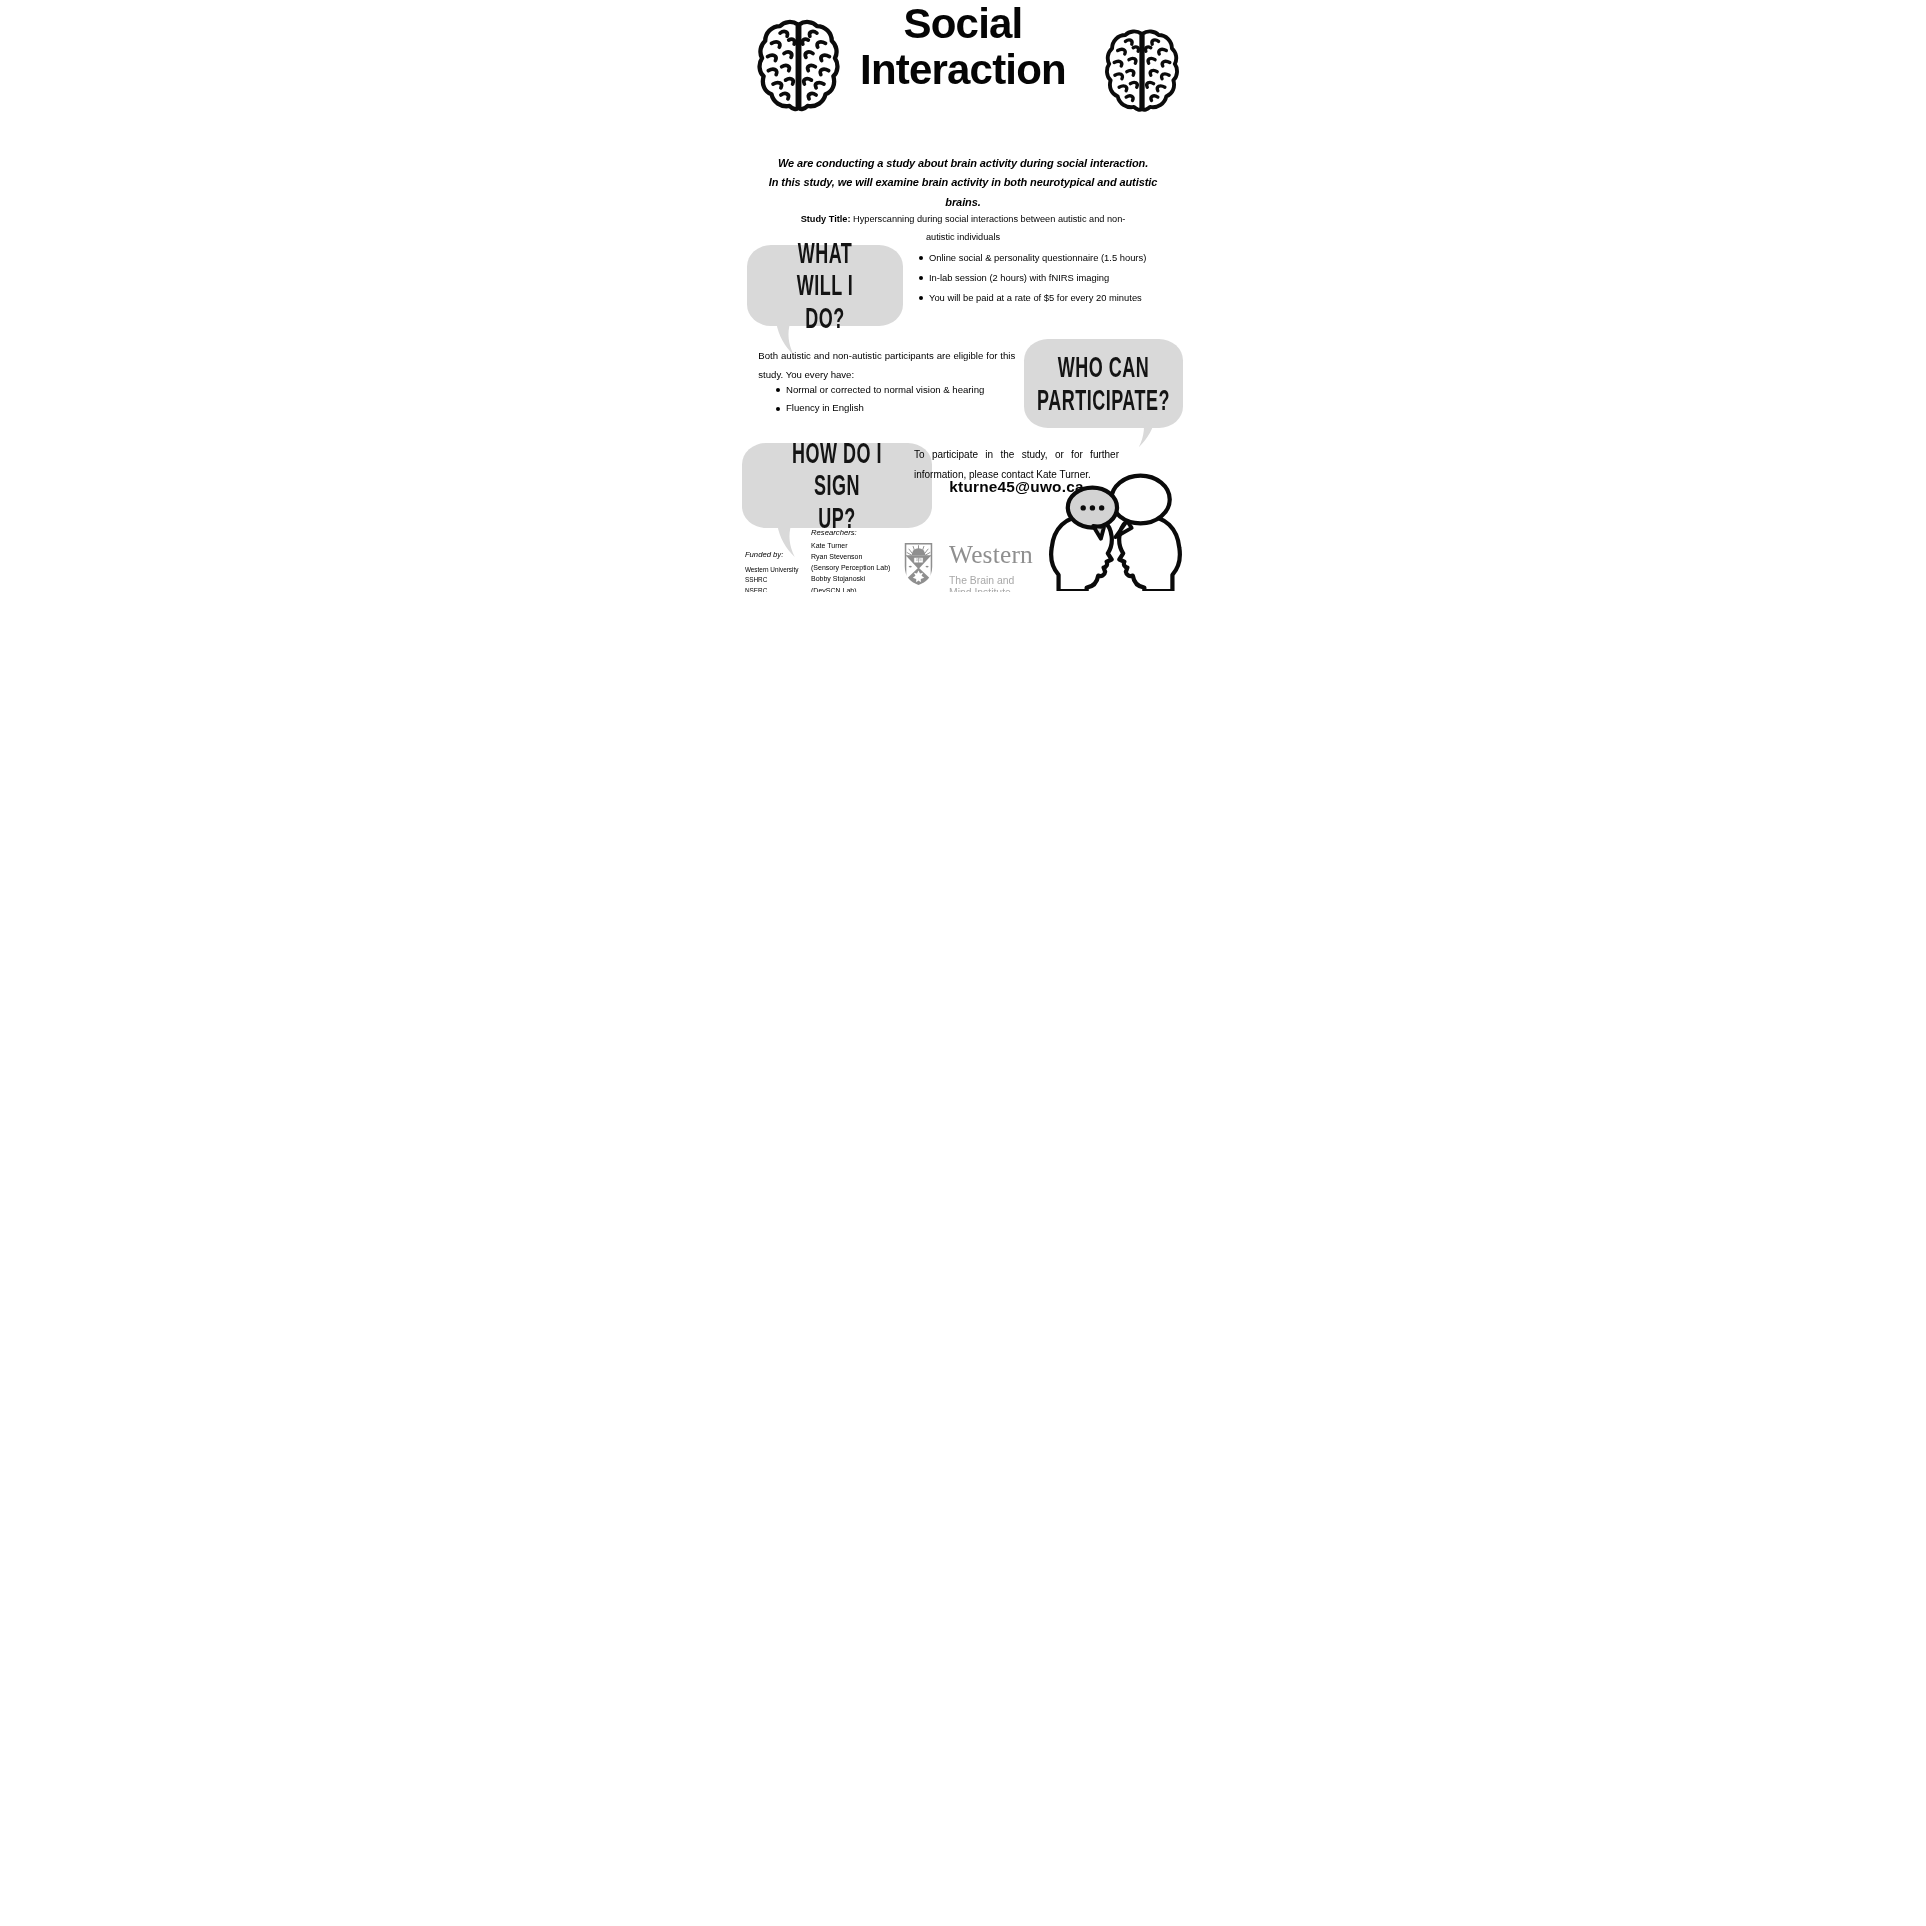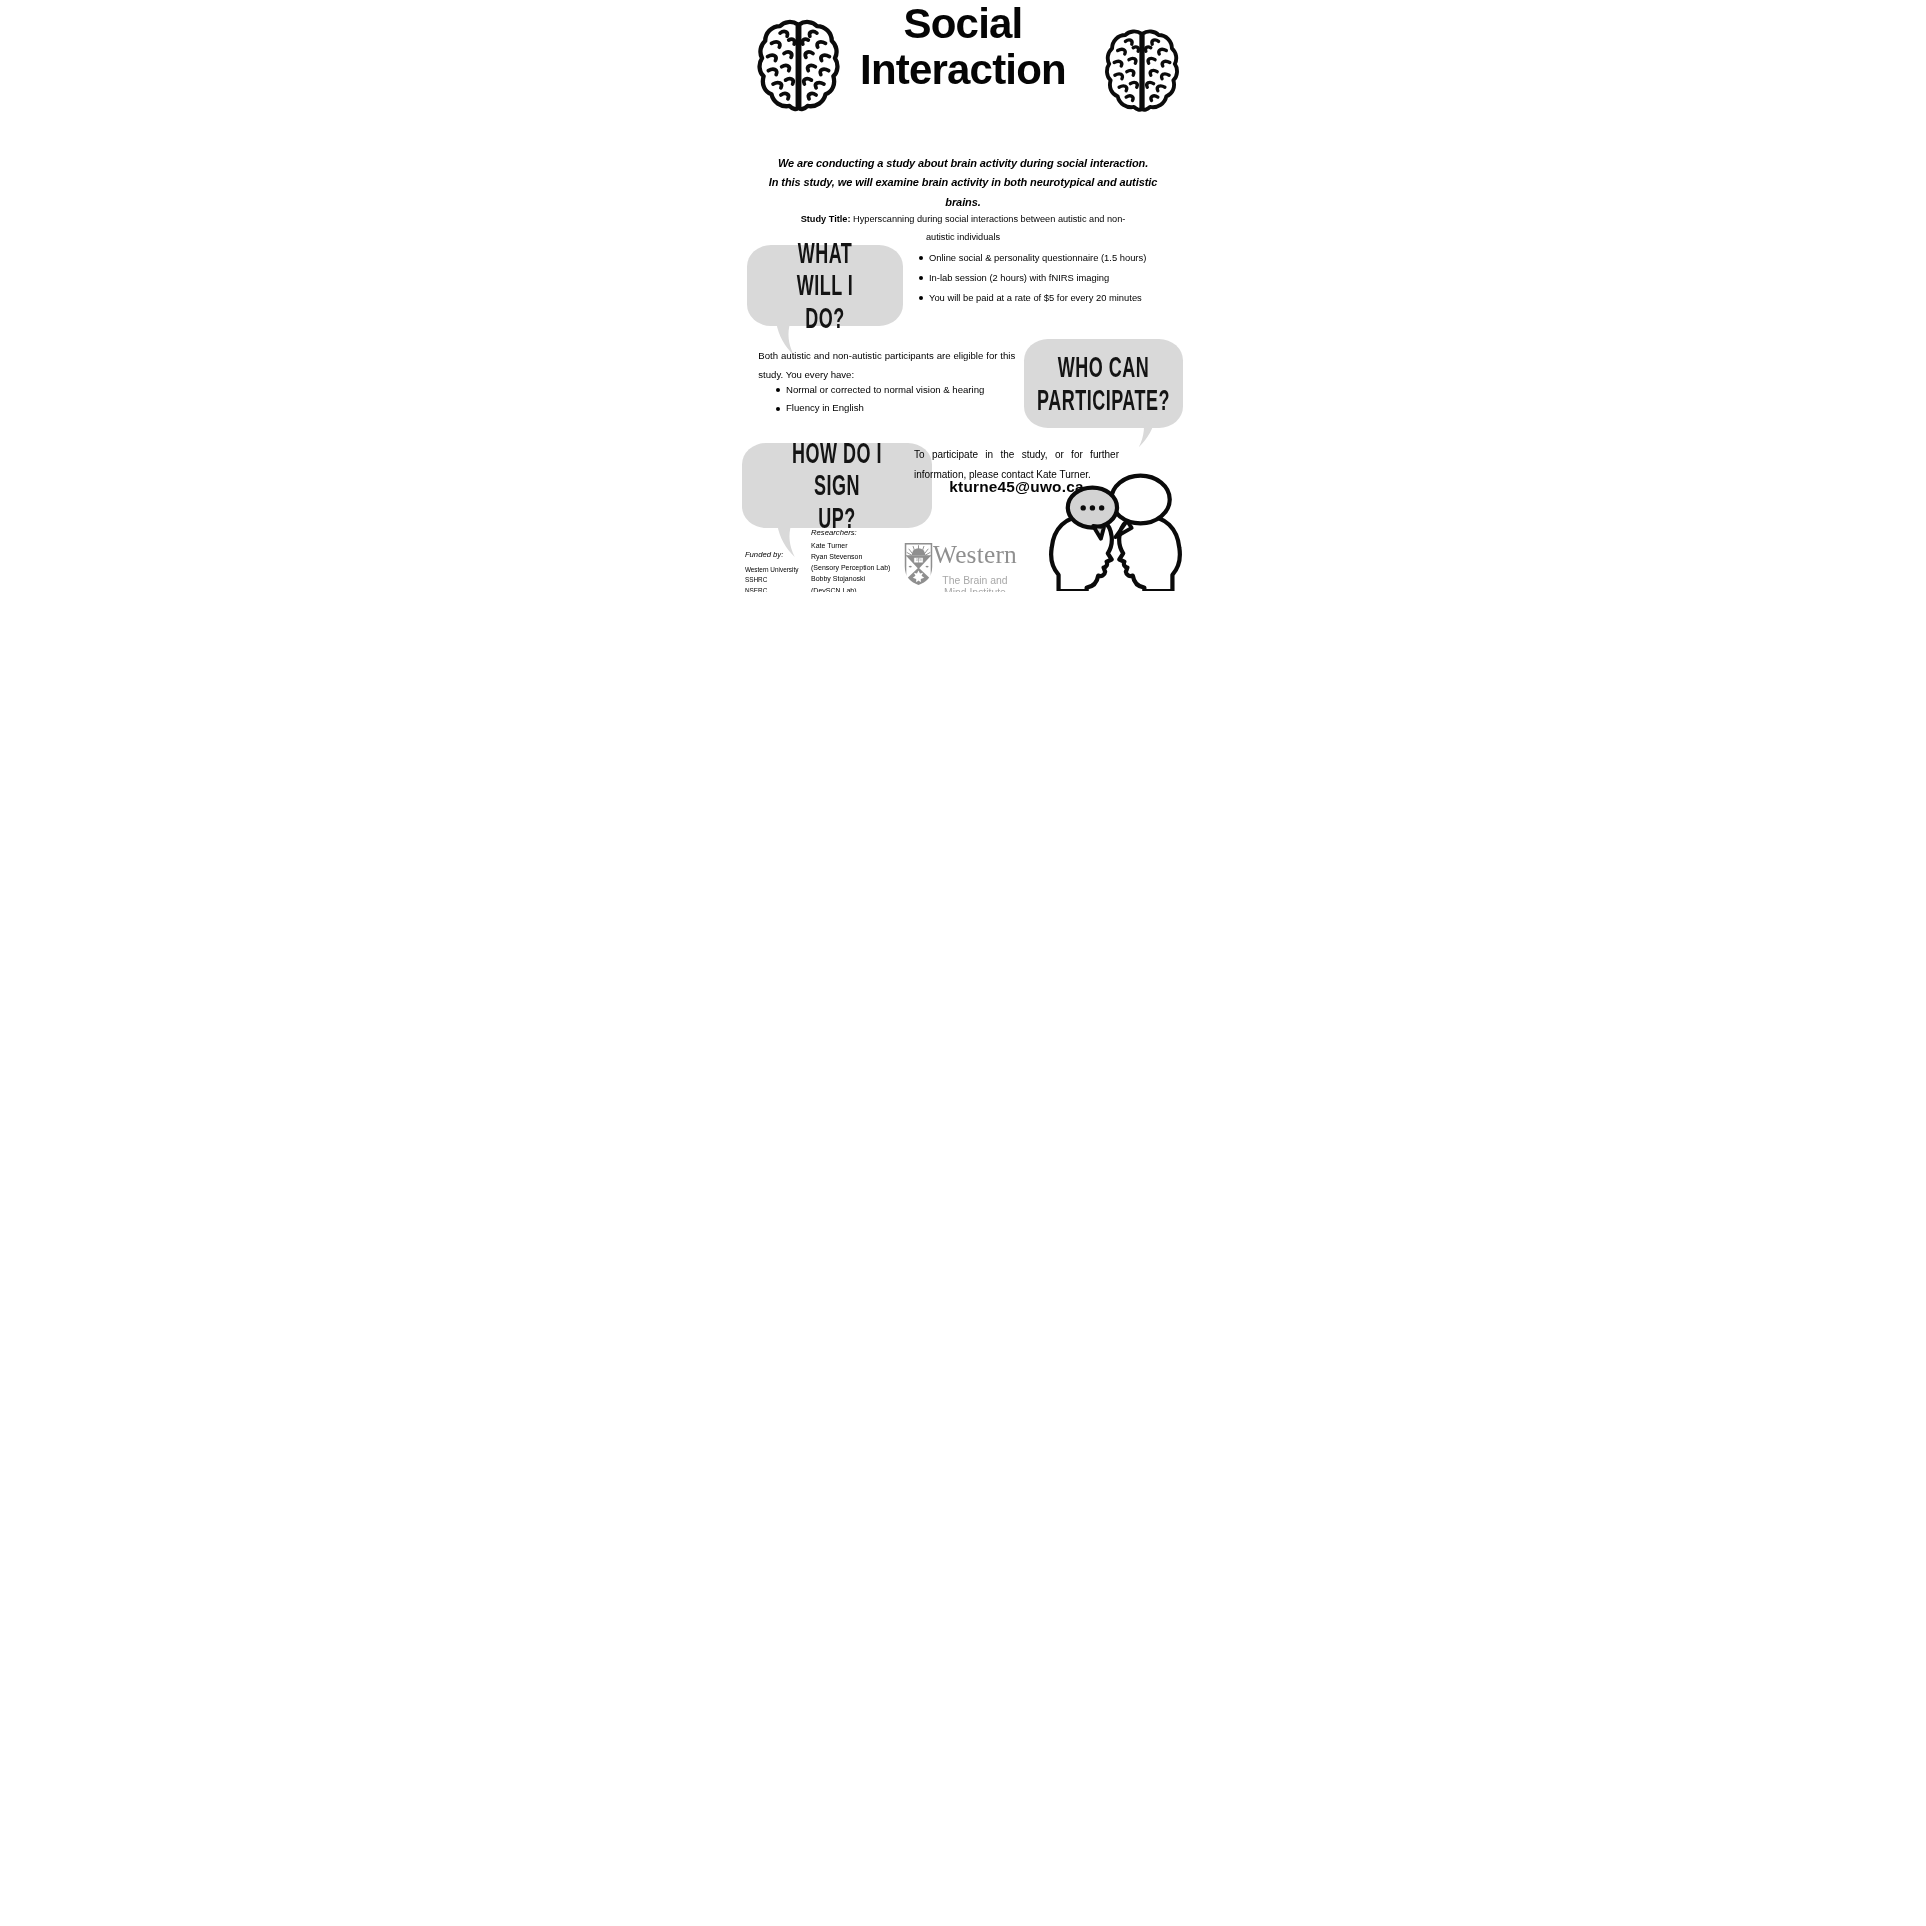--- a/index.html
+++ b/index.html
@@ -53,21 +53,21 @@
   .how-par{left:173px;top:445px;width:205px;font-size:10px;line-height:1.95;
            text-align:justify;text-align-last:left;}
   .email{left:173px;top:478px;width:205px;text-align:center;font-weight:700;
          font-size:15.4px;letter-spacing:0.2px;color:#050505;}
 
   
   .researchers{left:70px;top:527px;font-size:7px;line-height:11.2px;}
   .researchers .lbl{font-style:italic;font-size:7.7px;margin-bottom:1.5px;}
   .funded{left:3.9px;top:550px;font-size:6.4px;line-height:10.8px;}
   .funded .lbl{font-style:italic;font-size:7.7px;margin-bottom:3.9px;}
-  .logo{left:163px;top:542px;display:flex;gap:0;align-items:flex-start;text-align:center;}
+  .logo{left:163px;top:542px;display:flex;gap:16px;align-items:flex-start;}
   .logo .words{display:flex;flex-direction:column;}
   .wordmark{font-family:"Liberation Serif", serif;font-size:25.4px;line-height:1.0;
             color:#8f8f8f;letter-spacing:0.2px;}
   .logo-sub{font-size:10.4px;line-height:1.16;color:#a8a8a8;margin-top:8px;}
 
   svg{display:block;}
 </style>
 </head>
 <body>
 

